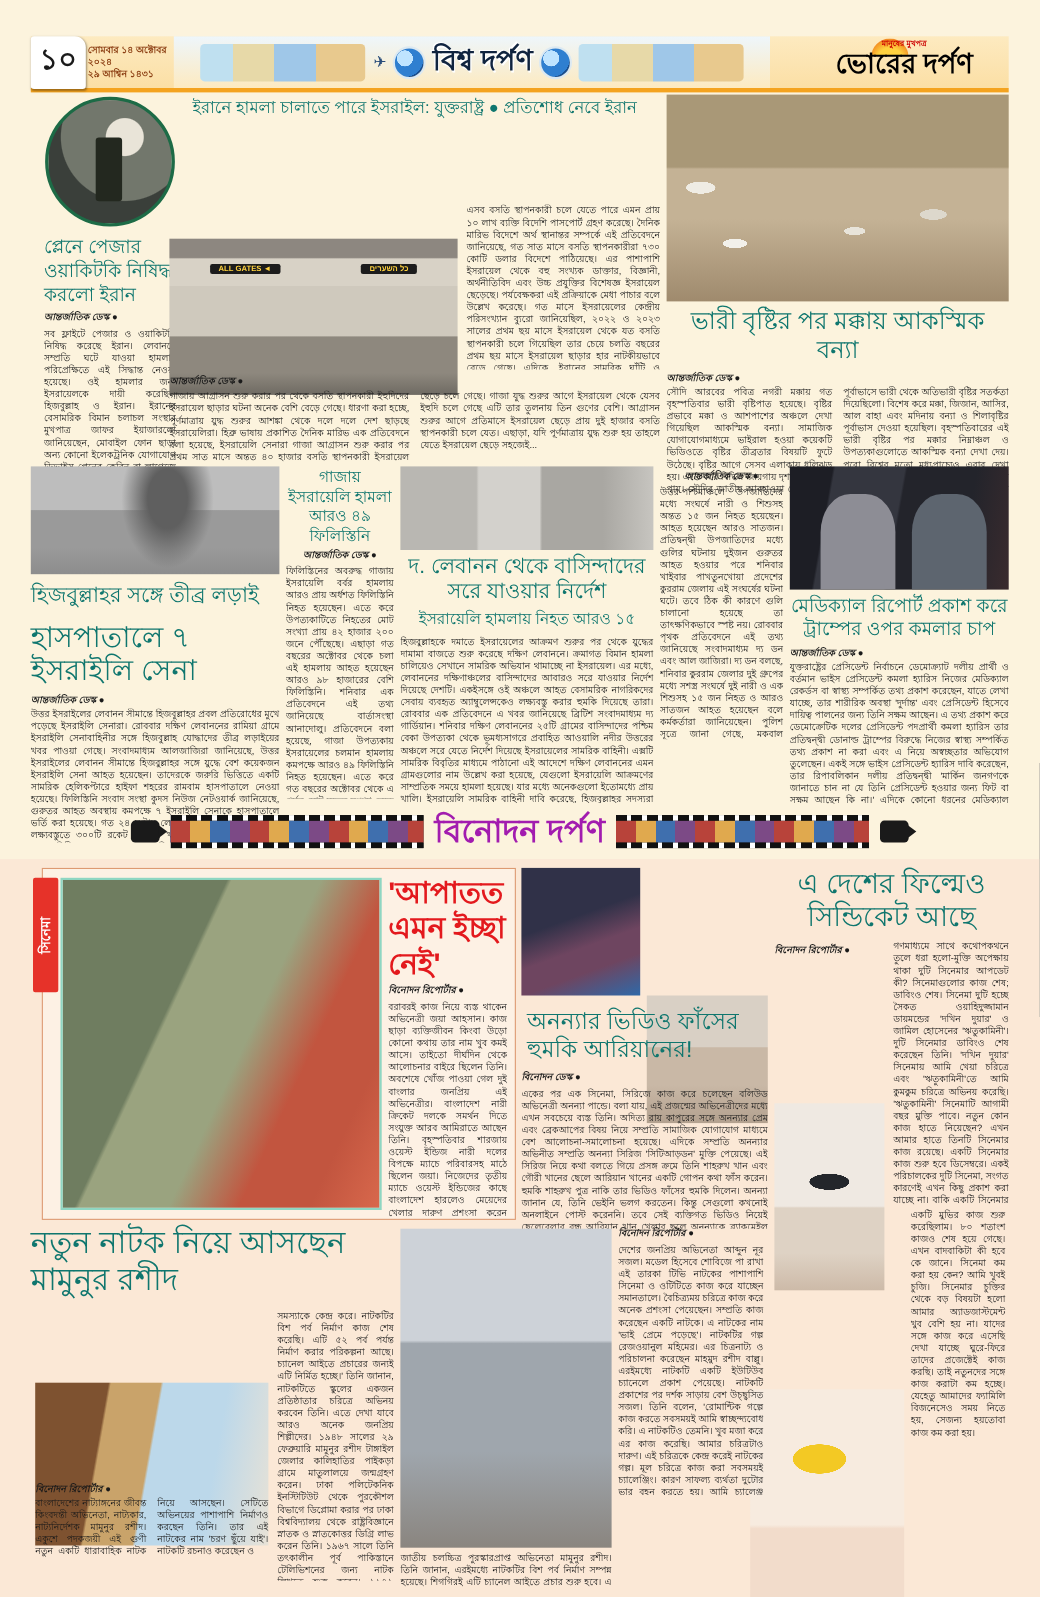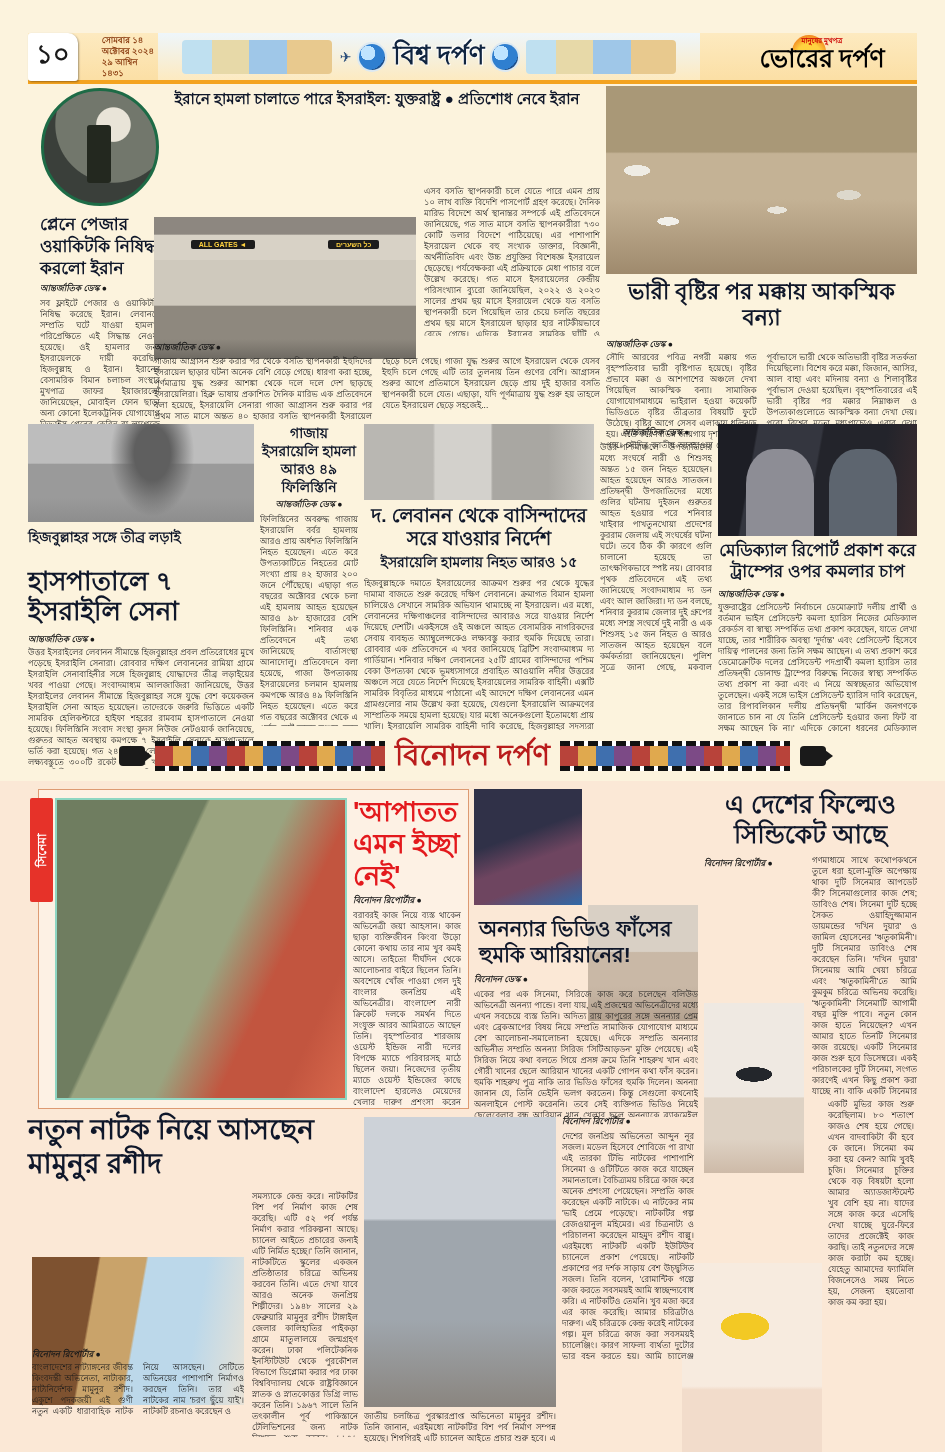--- a/index.html
+++ b/index.html
@@ -3,21 +3,21 @@
 <meta charset="utf-8">
 <style>
   html,body{margin:0;padding:0;}
   body{background:#888;}
   .page{position:relative;width:945px;height:1452px;margin:0 auto;background:#fcf3dd;
         font-family:"Liberation Sans","DejaVu Sans",sans-serif;color:#1a1a1a;overflow:hidden;}
   
   .masthead{position:absolute;left:28px;top:33px;width:889px;height:47px;
             background:linear-gradient(#fdeac0,#fbdfa5);border-bottom:4px solid #f4a31f;
             display:flex;align-items:center;}
-  .pageno-box{position:relative;width:130px;height:100%;display:flex;align-items:center;gap:24px;}
+  .pageno-box{position:relative;width:130px;height:100%;display:flex;align-items:center;gap:2px;}
   .pageno{display:inline-block;background:#fff;border-radius:3px 10px 3px 3px;padding:1px 8px 3px;
           font-size:26px;font-weight:bold;box-shadow:1px 1px 2px rgba(0,0,0,.35);}
   .dates{font-size:8.5px;font-weight:bold;color:#8a3c10;line-height:11px;}
   .section-banner{flex:1;display:flex;align-items:center;justify-content:center;gap:8px;height:100%;
                   background:linear-gradient(#eef6fb,#fdeac0);overflow:hidden;}
   .collage{width:150px;height:34px;border-radius:4px;
            background:linear-gradient(90deg,#bfe0f0 0 20%,#e7d9a8 20% 45%,#9fc7e8 45% 70%,#e8c98e 70%);}
   .plane{font-size:14px;color:#2a4d7a;}
   .globe{width:26px;height:26px;border-radius:50%;
          background:radial-gradient(circle at 35% 35%,#bfe4ff 0 30%,#2f7fd0 31% 70%,#1b4f8f 71%);
@@ -28,21 +28,21 @@
   .sun{position:absolute;left:50%;top:2px;transform:translateX(-50%);width:34px;height:15px;overflow:hidden;}
   .sun::before{content:"";position:absolute;left:0;top:0;width:34px;height:34px;border-radius:50%;
                background:radial-gradient(circle at 50% 60%,#ffd23f 0 45%,#f07f1c 80%);}
   .tagline{position:relative;display:block;font-size:7px;font-weight:bold;color:#c00;line-height:9px;padding-top:3px;}
   .paper-name{position:relative;display:block;font-size:25px;font-weight:bold;color:#000;line-height:28px;
               font-family:"Liberation Serif","DejaVu Serif",serif;}
   
   .abs{position:absolute;}
   .bodytxt{font-size:8.4px;line-height:11px;text-align:justify;overflow:hidden;}
   .byline{font-size:8.6px;font-weight:bold;font-style:italic;margin:2px 0;}
-  .hl{font-weight:bold;color:#0f172a;}
+  .hl{font-weight:normal;color:#0f766e;}
   .hl-red{font-weight:bold;color:#e3191d;}
   .center{text-align:center;}
   .ph{position:relative;overflow:hidden;background:#ccc;}
   .cols2{column-count:2;column-gap:10px;}
   
   .ph-walkie{border-radius:50%;border:3px solid #1d6b46;
       background:radial-gradient(circle at 62% 30%,#e9e4d8 0 16%,#72776c 17% 55%,#3a3f3a 56%);}
   .ph-walkie::after{content:"";position:absolute;left:38%;top:30%;width:22%;height:52%;background:#23281f;border-radius:3px;}
   .ph-airport{background:linear-gradient(#8d8780 0 12%,#d8d2c6 13% 30%,#cfc9bd 30% 62%,#8e887e 63% 86%,#6e6a62);}
   .signbar{position:absolute;left:0;top:14%;width:100%;height:15px;display:flex;justify-content:space-around;align-items:center;}
@@ -73,21 +73,21 @@
   .ent-bg{position:absolute;left:0;top:781px;width:945px;height:671px;background:#fbe8d6;}
   .ent-banner{position:absolute;left:0;top:733px;width:945px;height:46px;
               display:flex;align-items:center;justify-content:center;gap:10px;}
   .strip{width:230px;height:30px;background:
       repeating-linear-gradient(90deg,#111 0 10px,#fff 10px 14px) top/100% 5px no-repeat,
       repeating-linear-gradient(90deg,#111 0 10px,#fff 10px 14px) bottom/100% 5px no-repeat,
       repeating-linear-gradient(90deg,#b8433a 0 18px,#e0a94e 18px 36px,#3f6fae 36px 54px,#7c4a86 54px 72px) center/100% 20px no-repeat,#111;}
   .cam{width:26px;height:20px;background:#1a1a1a;border-radius:4px;position:relative;}
   .cam::after{content:"";position:absolute;right:-7px;top:4px;border-left:8px solid #1a1a1a;
               border-top:6px solid transparent;border-bottom:6px solid transparent;}
-  .ent-title{font-size:29px;font-weight:bold;color:#b91c1c;white-space:nowrap;}
+  .ent-title{font-size:29px;font-weight:bold;color:#a21caf;white-space:nowrap;}
   .jaya-box{border:1px solid #dd9a72;background:#fdf1e4;}
   .teal-frame{border:2px solid #8fd6c2;}
   .side-tab{position:absolute;left:-9px;top:8px;width:23px;height:104px;background:#e63229;color:#fff;
             display:flex;align-items:center;justify-content:center;font-size:12px;font-weight:bold;
             writing-mode:vertical-rl;transform:rotate(180deg);border-radius:2px;}
   .q-head{font-size:27px;line-height:32px;}
 </style>
 </head>
 <body>
 
@@ -140,21 +140,21 @@
 
   <section class="abs" style="left:606px;top:86px;width:311px;height:338px;">
     <div class="ph ph-flood" style="width:311px;height:188px;"></div>
     <h2 class="hl center" style="font-size:22px;line-height:26px;margin:5px 0 2px;">ভারী বৃষ্টির পর মক্কায় আকস্মিক বন্যা</h2>
     <span class="byline">আন্তর্জাতিক ডেস্ক ●</span>
     <div class="bodytxt cols2" style="height:104px;">সৌদি আরবের পবিত্র নগরী মক্কায় গত বৃহস্পতিবার ভারী বৃষ্টিপাত হয়েছে। বৃষ্টির প্রভাবে মক্কা ও আশপাশের অঞ্চলে দেখা গিয়েছিল আকস্মিক বন্যা। সামাজিক যোগাযোগমাধ্যমে ভাইরাল হওয়া কয়েকটি ভিডিওতে বৃষ্টির তীব্রতার বিষয়টি ফুটে উঠেছে। বৃষ্টির আগে সেসব এলাকায় ধুলিঝড় হয়। এতে করে বিভিন্ন জায়গায় দৃশ্যমানতা হ্রাস পায়। সৌদির জাতীয় আবহাওয়া কেন্দ্র তাদের পূর্বাভাসে ভারী থেকে অতিভারী বৃষ্টির সতর্কতা দিয়েছিলো। বিশেষ করে মক্কা, জিজান, আসির, আল বাহা এবং মদিনায় বন্যা ও শিলাবৃষ্টির পূর্বাভাস দেওয়া হয়েছিল। বৃহস্পতিবারের এই ভারী বৃষ্টির পর মক্কার নিম্নাঞ্চল ও উপত্যকাগুলোতে আকস্মিক বন্যা দেখা দেয়। পুরো বিশ্বের মতো মধ্যপ্রাচ্যেও এবার দেখা যাচ্ছে বিরূপ আবহাওয়া। অঞ্চলটির বিভিন্ন জায়গায় অস্বাভাবিক বৃষ্টিপাত পরিলক্ষিত হচ্ছে। মরু অঞ্চলে কম বৃষ্টিপাত হলেও সেসব জায়গায় তুলনামূলকভাবে বেশি বৃষ্টিপাত হচ্ছে। এরমধ্যে আফ্রিকান দেশ মরক্কোর সাহারা মরুভূমিতে গত ৫০ বছরের মধ্যে প্রথমবারের মতো বন্যা দেখা গেছে। সাহারায় বন্যার বিষয়টি একটি বিরল ঘটনা। এদিকে সৌদি আরবে এমন আবহাওয়া আরও কয়েকদিন অব্যাহত থাকবে বলে জানায় দেশটির জাতীয় আবহাওয়া কেন্দ্র।</div>
   </section>
 
   <section class="abs" style="left:28px;top:424px;width:226px;height:306px;">
     <div class="ph ph-smoke" style="width:226px;height:98px;"></div>
-    <div class="hl" style="font-size:14px;margin:4px 0 16px;">হিজবুল্লাহর সঙ্গে তীব্র লড়াই</div>
+    <div class="hl" style="font-size:19px;margin:4px 0 6px;">হিজবুল্লাহর সঙ্গে তীব্র লড়াই</div>
     <h2 class="hl" style="font-size:26px;line-height:30px;margin:2px 0;">হাসপাতালে ৭ ইসরাইলি সেনা</h2>
     <span class="byline">আন্তর্জাতিক ডেস্ক ●</span>
     <div class="bodytxt" style="height:122px;">উত্তর ইসরাইলের লেবানন সীমান্তে হিজবুল্লাহর প্রবল প্রতিরোধের মুখে পড়েছে ইসরাইলি সেনারা। রোববার দক্ষিণ লেবাননের রামিয়া গ্রামে ইসরাইলি সেনাবাহিনীর সঙ্গে হিজবুল্লাহ যোদ্ধাদের তীব্র লড়াইয়ের খবর পাওয়া গেছে। সংবাদমাধ্যম আলজাজিরা জানিয়েছে, উত্তর ইসরাইলের লেবানন সীমান্তে হিজবুল্লাহর সঙ্গে যুদ্ধে বেশ কয়েকজন ইসরাইলি সেনা আহত হয়েছেন। তাদেরকে জরুরি ভিত্তিতে একটি সামরিক হেলিকপ্টারে হাইফা শহরের রামবাম হাসপাতালে নেওয়া হয়েছে। ফিলিস্তিনি সংবাদ সংস্থা কুদস নিউজ নেটওয়ার্ক জানিয়েছে, গুরুতর আহত অবস্থায় কমপক্ষে ৭ ইসরাইলি সেনাকে হাসপাতালে ভর্তি করা হয়েছে। গত ২৪ ঘণ্টায় লেবানন থেকে ইসরাইলের দিকে লক্ষ্যবস্তুতে ৩০০টি রকেট হামলার খবর পাওয়া গেছে। ইসরাইলি সেনাবাহিনী বলেছে, এগুলোসহ দক্ষিণ লেবানন থেকে ছোড়া প্রায় ৩২০ রকেট শনাক্ত করা হয়েছে। যার অধিকাংশই প্রতিহত করা হয়েছে। লেবাননের স্বাস্থ্য মন্ত্রণালয় জানিয়েছে, ইসরাইলের স্থল অভিযান শুরুর পর দেশটিতে কমপক্ষে ১ হাজার ৬৪৫ জন নিহত হয়েছেন। আর গত মাস থেকে ইসরাইলি হামলায় দেশটিতে নিহত হয়েছেন ২ হাজার ২৫৫ জন।</div>
   </section>
 
   <section class="abs" style="left:260px;top:424px;width:98px;height:306px;">
     <h2 class="hl center" style="font-size:14px;line-height:18px;margin:0;">গাজায় ইসরায়েলি হামলা আরও ৪৯ ফিলিস্তিনি</h2>
     <div class="byline center">আন্তর্জাতিক ডেস্ক ●</div>
     <div class="bodytxt" style="height:212px;">ফিলিস্তিনের অবরুদ্ধ গাজায় ইসরায়েলি বর্বর হামলায় আরও প্রায় অর্ধশত ফিলিস্তিনি নিহত হয়েছেন। এতে করে উপত্যকাটিতে নিহতের মোট সংখ্যা প্রায় ৪২ হাজার ২০০ জনে পৌঁছেছে। এছাড়া গত বছরের অক্টোবর থেকে চলা এই হামলায় আহত হয়েছেন আরও ৯৮ হাজারের বেশি ফিলিস্তিনি। শনিবার এক প্রতিবেদনে এই তথ্য জানিয়েছে বার্তাসংস্থা আনাদোলু। প্রতিবেদনে বলা হয়েছে, গাজা উপত্যকায় ইসরায়েলের চলমান হামলায় কমপক্ষে আরও ৪৯ ফিলিস্তিনি নিহত হয়েছেন। এতে করে গত বছরের অক্টোবর থেকে এ পর্যন্ত মোট মৃতের সংখ্যা বেড়ে ৪২ হাজার ১৭৫ জনে পৌঁছেছে বলে শনিবার অবরুদ্ধ এই ভূখণ্ডের স্বাস্থ্য মন্ত্রণালয় জানিয়েছে। মন্ত্রণালয় এক বিবৃতিতে জানিয়েছে, নিরলস এই হামলায় আরও অন্তত ৯৮ হাজার ৩৩৬ জন ব্যক্তিও আহত হয়েছেন। মন্ত্রণালয় বলেছে, গত ২৪ ঘণ্টায় ইসরায়েলি বাহিনীর অব্যাহত আগ্রাসনে ৪৯ জন নিহত হয়েছেন।</div>
   </section>

